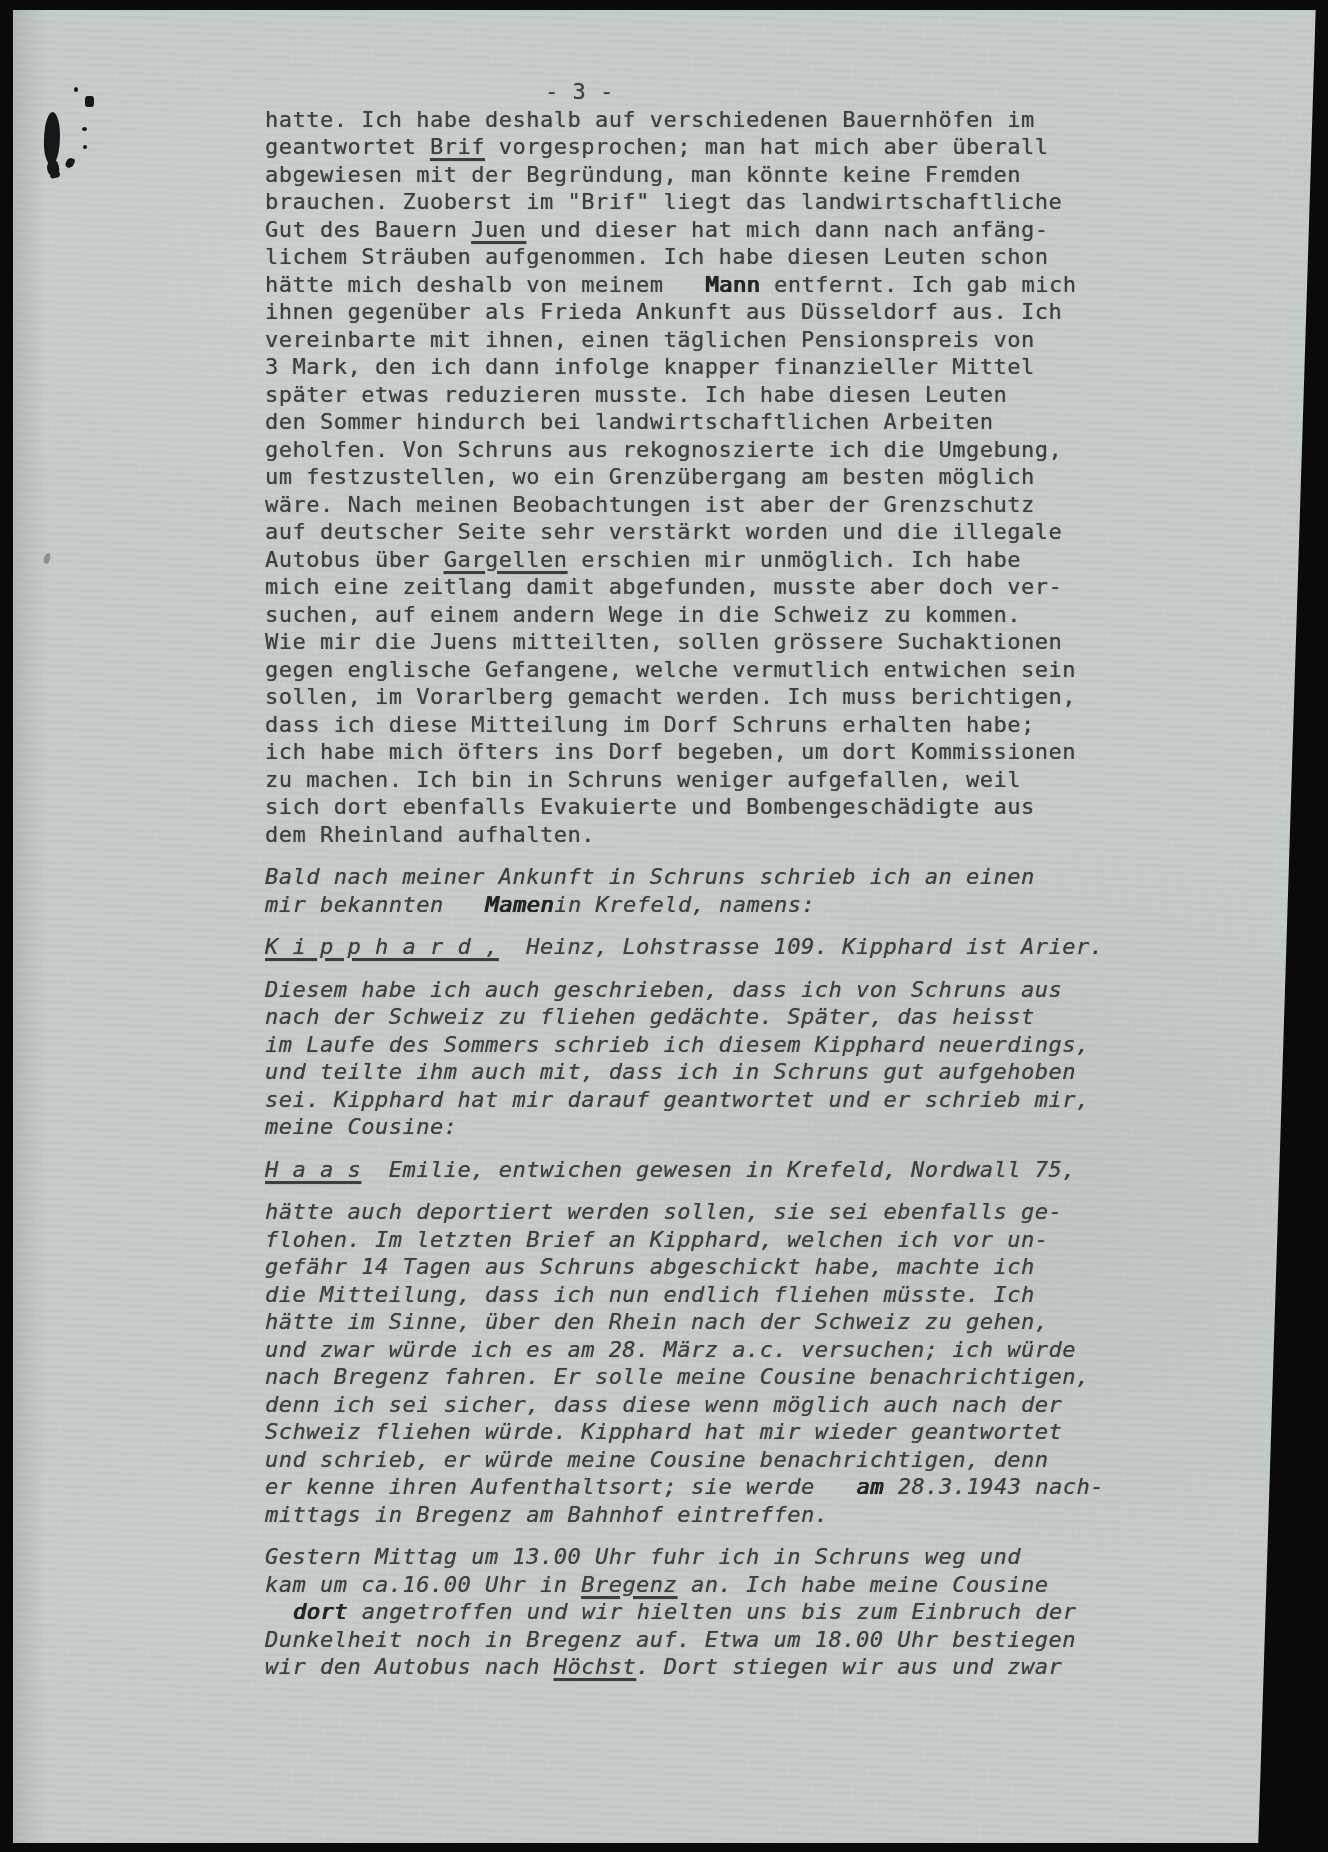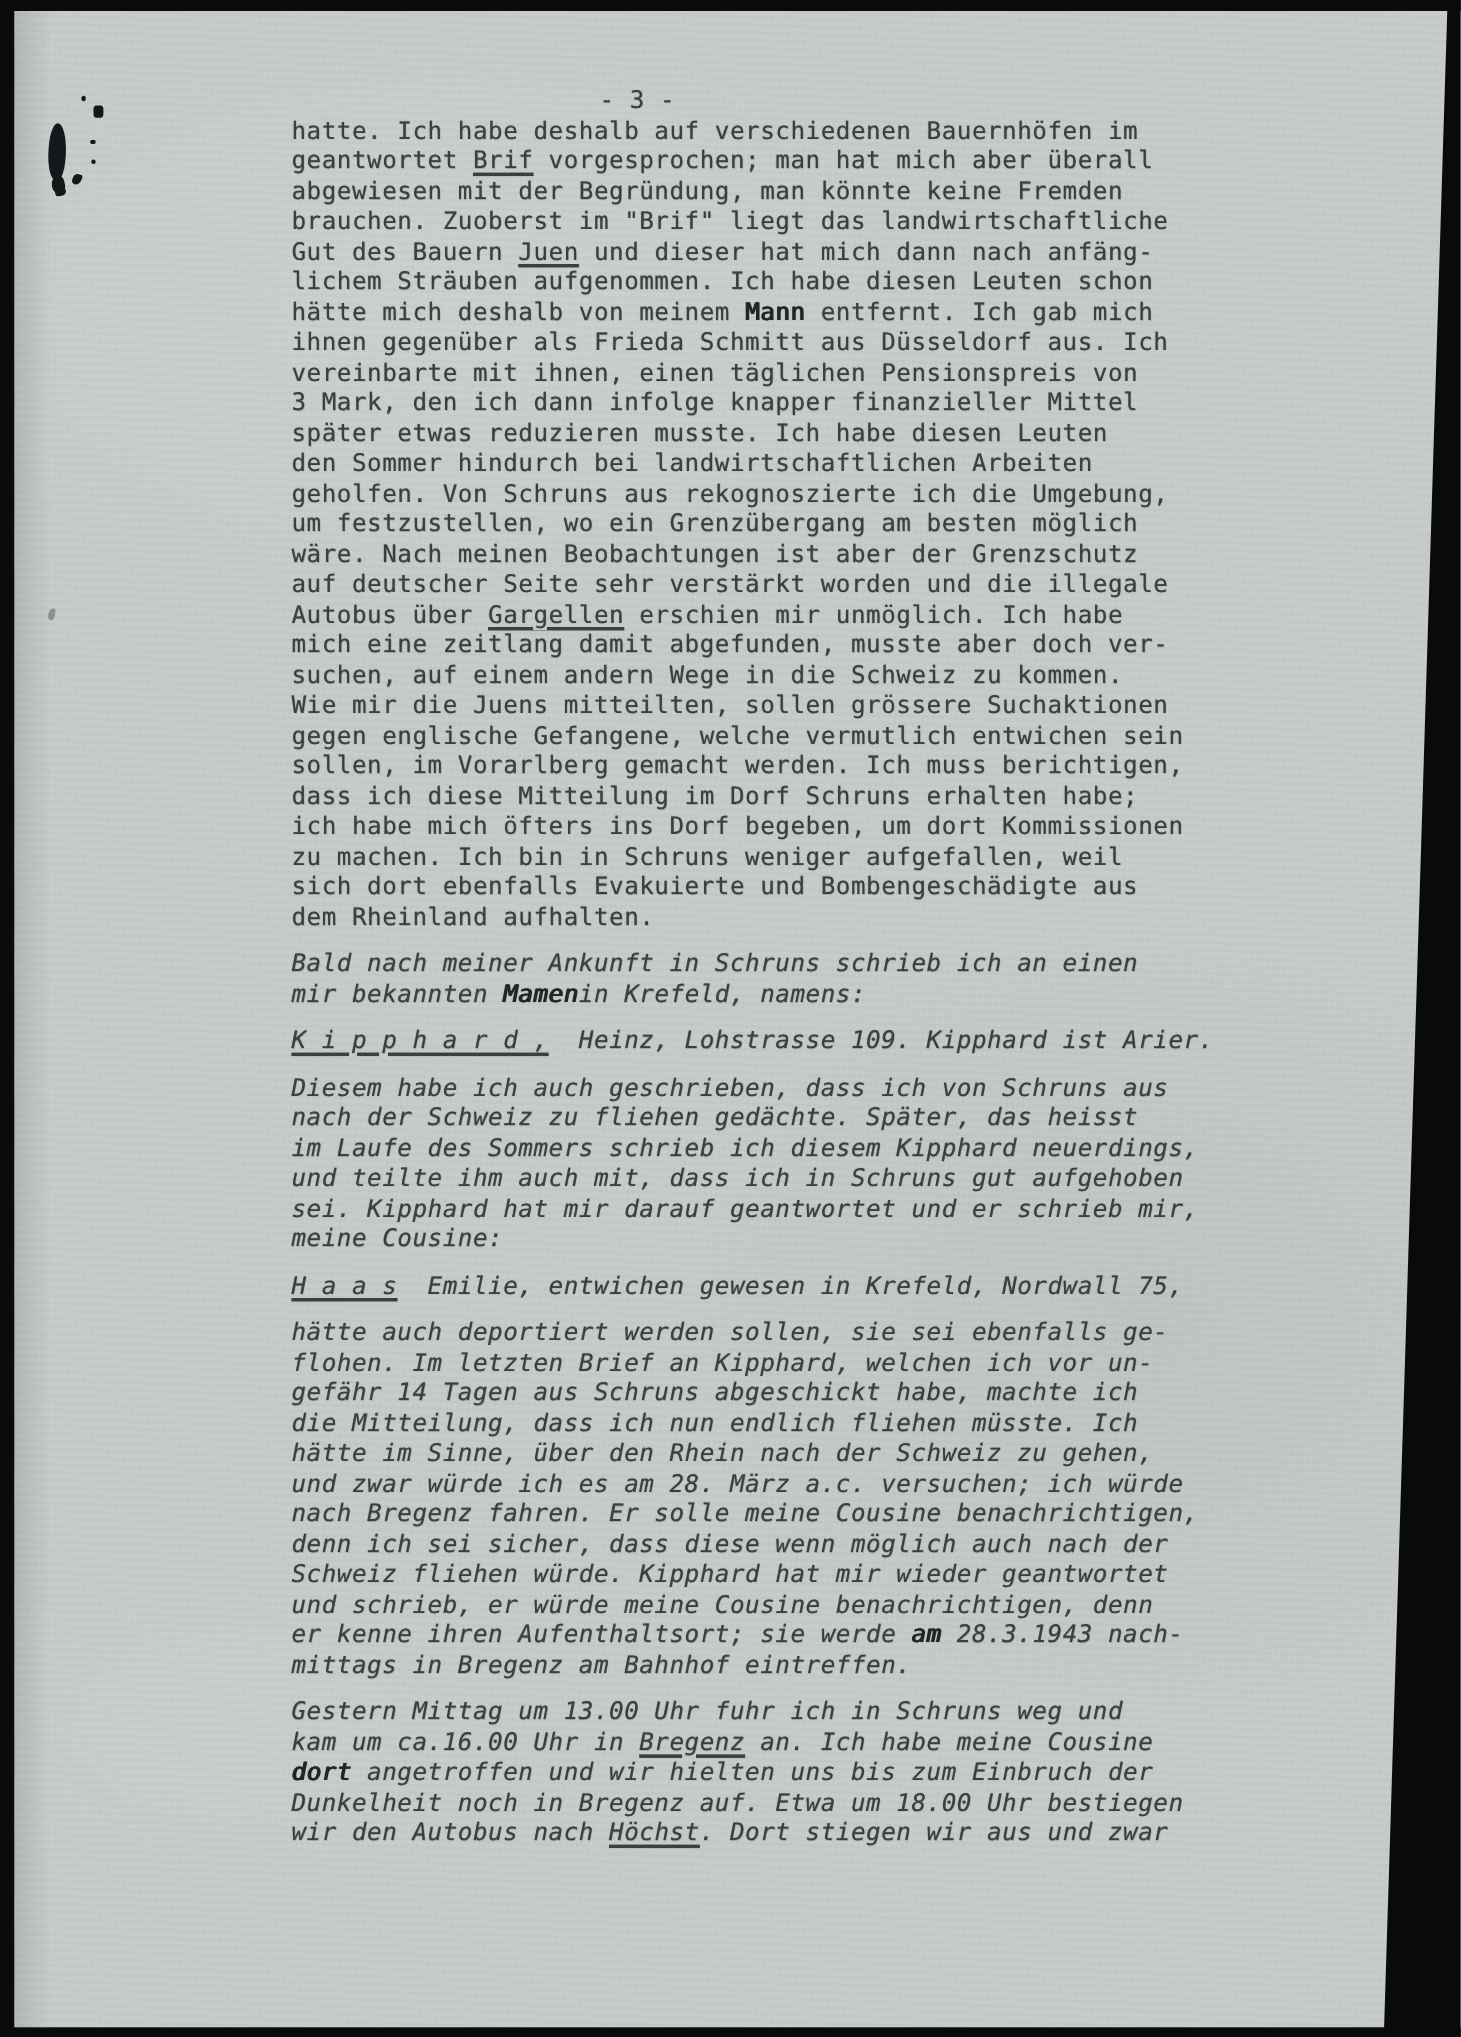--- a/index.html
+++ b/index.html
@@ -39,20 +39,21 @@
   .para + .para{margin-top:15px;font-style:italic;}
   .line{white-space:pre;}
   .u{
     text-decoration:underline;
     text-decoration-thickness:2.5px;
     text-underline-offset:4px;
   }
   .b{
     color:#22262a;
     text-shadow:.8px 0 0 currentColor, -.4px 0 0 currentColor, 0 0 1px rgba(34,38,42,.5);
+    margin-left:28px;
   }
   .blot{position:absolute;background:#14181b;z-index:3;}
   .blot-main{left:44px;top:112px;width:16px;height:52px;border-radius:45% 60% 40% 55%;transform:rotate(4deg);}
   .blot-tail{left:47px;top:160px;width:12px;height:16px;border-radius:60% 40% 50% 50%;transform:rotate(-14deg);}
   .blot-dot1{left:85px;top:96px;width:9px;height:11px;border-radius:30%;}
   .blot-dot2{left:82px;top:127px;width:5px;height:4px;border-radius:50%;}
   .blot-dot3{left:83px;top:145px;width:4px;height:4px;border-radius:50%;}
   .blot-mark1{left:66px;top:158px;width:8px;height:10px;border-radius:50% 20% 60% 40%;transform:rotate(20deg);}
   .blot-mark2{left:50px;top:170px;width:10px;height:8px;border-radius:40% 60% 50% 30%;transform:rotate(-10deg);}
   .blot-dot4{left:74px;top:87px;width:4px;height:5px;border-radius:50%;}
@@ -67,21 +68,21 @@
     <div class="page-number">- 3 -</div>
     <div>
         <div class="para">
           <div class="line"><span>hatte. Ich habe deshalb auf verschiedenen Bauernhöfen im</span></div>
           <div class="line"><span>geantwortet </span><span class="u">Brif</span><span> vorgesprochen; man hat mich aber überall</span></div>
           <div class="line"><span>abgewiesen mit der Begründung, man könnte keine Fremden</span></div>
           <div class="line"><span>brauchen. Zuoberst im "Brif" liegt das landwirtschaftliche</span></div>
           <div class="line"><span>Gut des Bauern </span><span class="u">Juen</span><span> und dieser hat mich dann nach anfäng-</span></div>
           <div class="line"><span>lichem Sträuben aufgenommen. Ich habe diesen Leuten schon</span></div>
           <div class="line"><span>hätte mich deshalb von meinem </span><span class="b">Mann</span><span> entfernt. Ich gab mich</span></div>
-          <div class="line"><span>ihnen gegenüber als Frieda Schmitt aus Düsseldorf aus. Ich</span></div>
+          <div class="line"><span>ihnen gegenüber als Frieda Ankunft aus Düsseldorf aus. Ich</span></div>
           <div class="line"><span>vereinbarte mit ihnen, einen täglichen Pensionspreis von</span></div>
           <div class="line"><span>3 Mark, den ich dann infolge knapper finanzieller Mittel</span></div>
           <div class="line"><span>später etwas reduzieren musste. Ich habe diesen Leuten</span></div>
           <div class="line"><span>den Sommer hindurch bei landwirtschaftlichen Arbeiten</span></div>
           <div class="line"><span>geholfen. Von Schruns aus rekognoszierte ich die Umgebung,</span></div>
           <div class="line"><span>um festzustellen, wo ein Grenzübergang am besten möglich</span></div>
           <div class="line"><span>wäre. Nach meinen Beobachtungen ist aber der Grenzschutz</span></div>
           <div class="line"><span>auf deutscher Seite sehr verstärkt worden und die illegale</span></div>
           <div class="line"><span>Autobus über </span><span class="u">Gargellen</span><span> erschien mir unmöglich. Ich habe</span></div>
           <div class="line"><span>mich eine zeitlang damit abgefunden, musste aber doch ver-</span></div>

